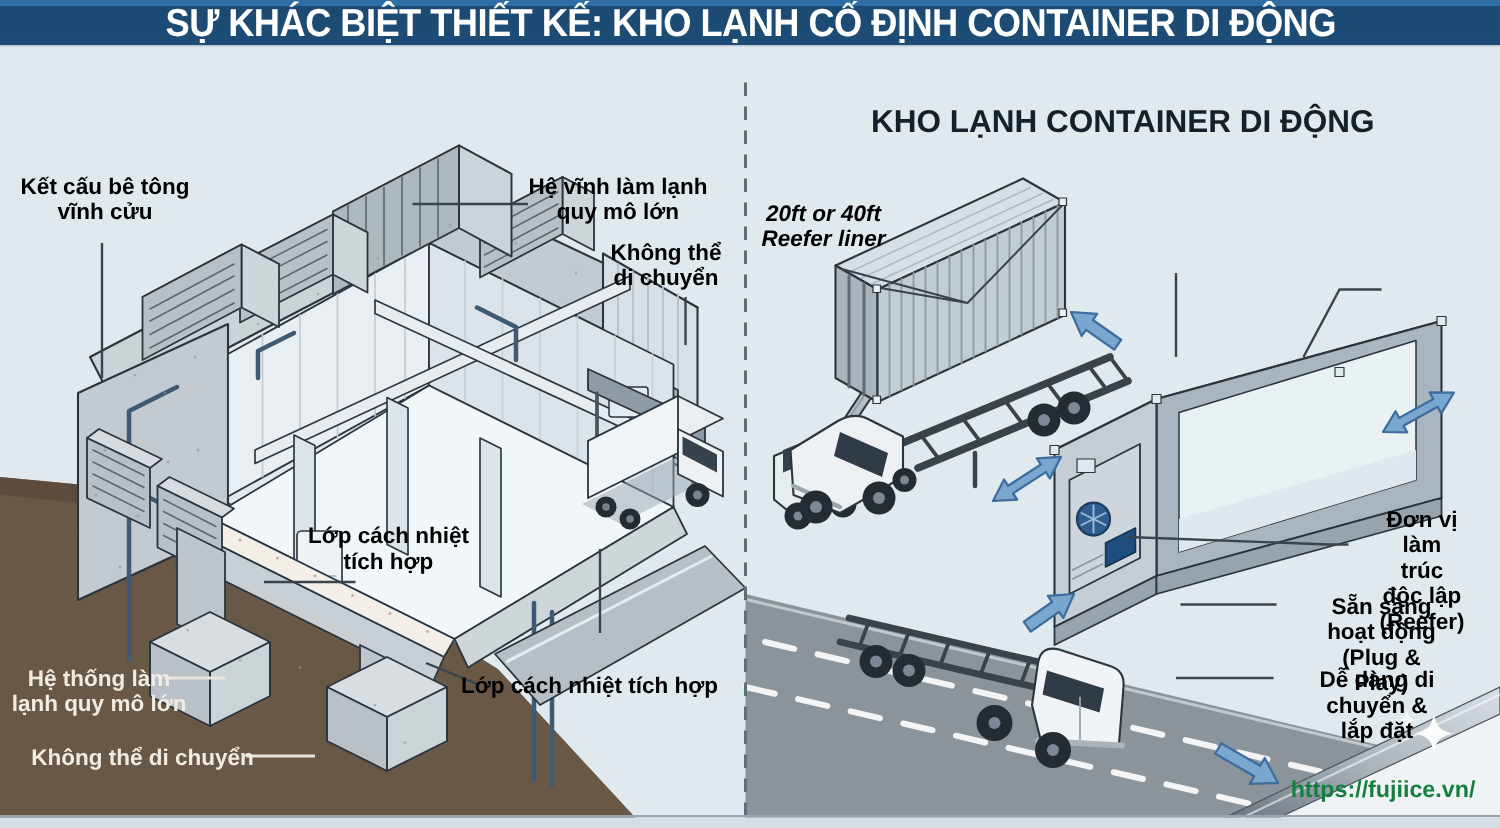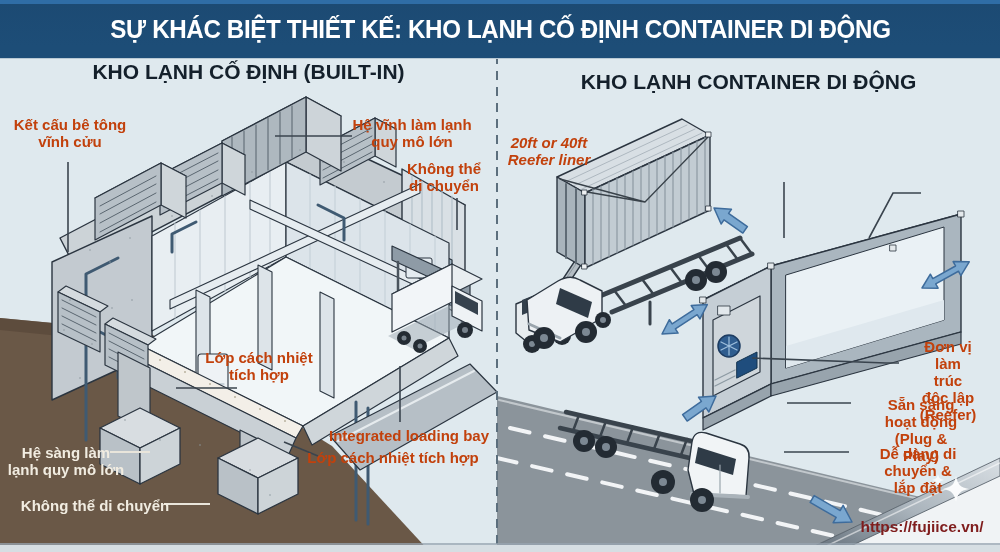--- a/index.html
+++ b/index.html
@@ -1,43 +1,42 @@
 <!DOCTYPE html>
 <html><head>
 <meta charset="utf-8">
 <style>
   html,body{margin:0;padding:0;background:#9aa7b0;}
   .stage{position:relative;width:1000px;height:552px;background:#dfe9ee;
          font-family:"Liberation Sans",sans-serif;overflow:hidden;margin:0 auto;}
-  .titlebar{position:absolute;top:0;left:0;right:0;height:58px;z-index:3;
+  .titlebar{position:absolute;top:0;left:0;right:0;height:30px;z-index:3;
             background:linear-gradient(#2f6da6 0,#2f6da6 4px,#1c4a73 4px,#1d4d77 46px);
             display:flex;align-items:center;justify-content:center;
             box-shadow:0 1px 0 #b9c9d4;}
   .titlebar .t{color:#ffffff;font-weight:bold;font-size:26px;letter-spacing:-.4px;
                transform:scaleX(.93);white-space:nowrap;}
   .hd{position:absolute;font-weight:bold;color:#14202b;text-align:center;z-index:2;}
   #hd-left{left:0;top:60px;width:497px;font-size:21px;}
   #hd-right{left:497px;top:70px;width:503px;font-size:21px;line-height:1.12;}
-  .lbl{position:absolute;font-weight:bold;font-size:15px;line-height:1.14;color:#c2410c;
+  .lbl{position:absolute;font-weight:bold;font-size:15px;line-height:1.14;color:#000000;
        text-align:center;white-space:pre-line;transform:translateX(-50%);z-index:2;}
   .lbl.light{color:#f1ece1;}
-  .url{position:absolute;font-weight:bold;font-size:15.5px;color:#7f1d1d;
+  .url{position:absolute;font-weight:bold;font-size:15.5px;color:#15803d;
        transform:translateX(-50%);z-index:2;white-space:nowrap;}
   svg.art{position:absolute;left:0;top:0;z-index:1;}
 </style>
 </head>
 <body>
 
 <div class="stage">
 
   <div class="titlebar">
     <div class="t">SỰ KHÁC BIỆT THIẾT KẾ: KHO LẠNH CỐ ĐỊNH CONTAINER DI ĐỘNG</div>
   </div>
 
-  <div class="hd" id="hd-left">KHO LẠNH CỐ ĐỊNH (BUILT-IN)</div>
   <div class="hd" id="hd-right">
     <span>KHO LẠNH CONTAINER DI ĐỘNG</span><br>
   </div>
 
   <svg class="art" width="1000" height="552" viewBox="0 0 1000 552">
     <defs>
       <linearGradient id="metal" x1="0" y1="1" x2="1" y2="0">
         <stop offset="0" stop-color="#5f6b76"></stop>
         <stop offset="0.5" stop-color="#aab4bc"></stop>
         <stop offset="1" stop-color="#d9dfe4"></stop>
@@ -340,23 +339,22 @@
   </svg>
 
   <div class="lbl" style="left:70px;top:116px;">Kết cấu bê tông
 vĩnh cửu</div>
   <div class="lbl" style="left:412px;top:116px;">Hệ vĩnh làm lạnh
 quy mô lớn</div>
   <div class="lbl" style="left:259px;top:349px;">Lớp cách nhiệt
 tích hợp</div>
   <div class="lbl" style="left:444px;top:160px;">Không thể
 di chuyển</div>
-  <div class="lbl" style="left:409px;top:427px;">Integrated loading bay</div>
   <div class="lbl" style="left:393px;top:449px;">Lớp cách nhiệt tích hợp</div>
-  <div class="lbl light" style="left:66px;top:444px;">Hệ sàng làm
+  <div class="lbl light" style="left:66px;top:444px;">Hệ thống làm
 lạnh quy mô lớn</div>
   <div class="lbl light" style="left:95px;top:497px;">Không thể di chuyển</div>
 
   <div class="lbl" style="left:549px;top:134px;font-style:italic;">20ft or 40ft
 Reefer liner</div>
   <div class="lbl" style="left:948px;top:338px;">Đơn vị làm
 trúc độc lập
 (Reefer)</div>
   <div class="lbl" style="left:921px;top:396px;">Sẵn sàng hoạt động
 (Plug &amp; Play)</div>

